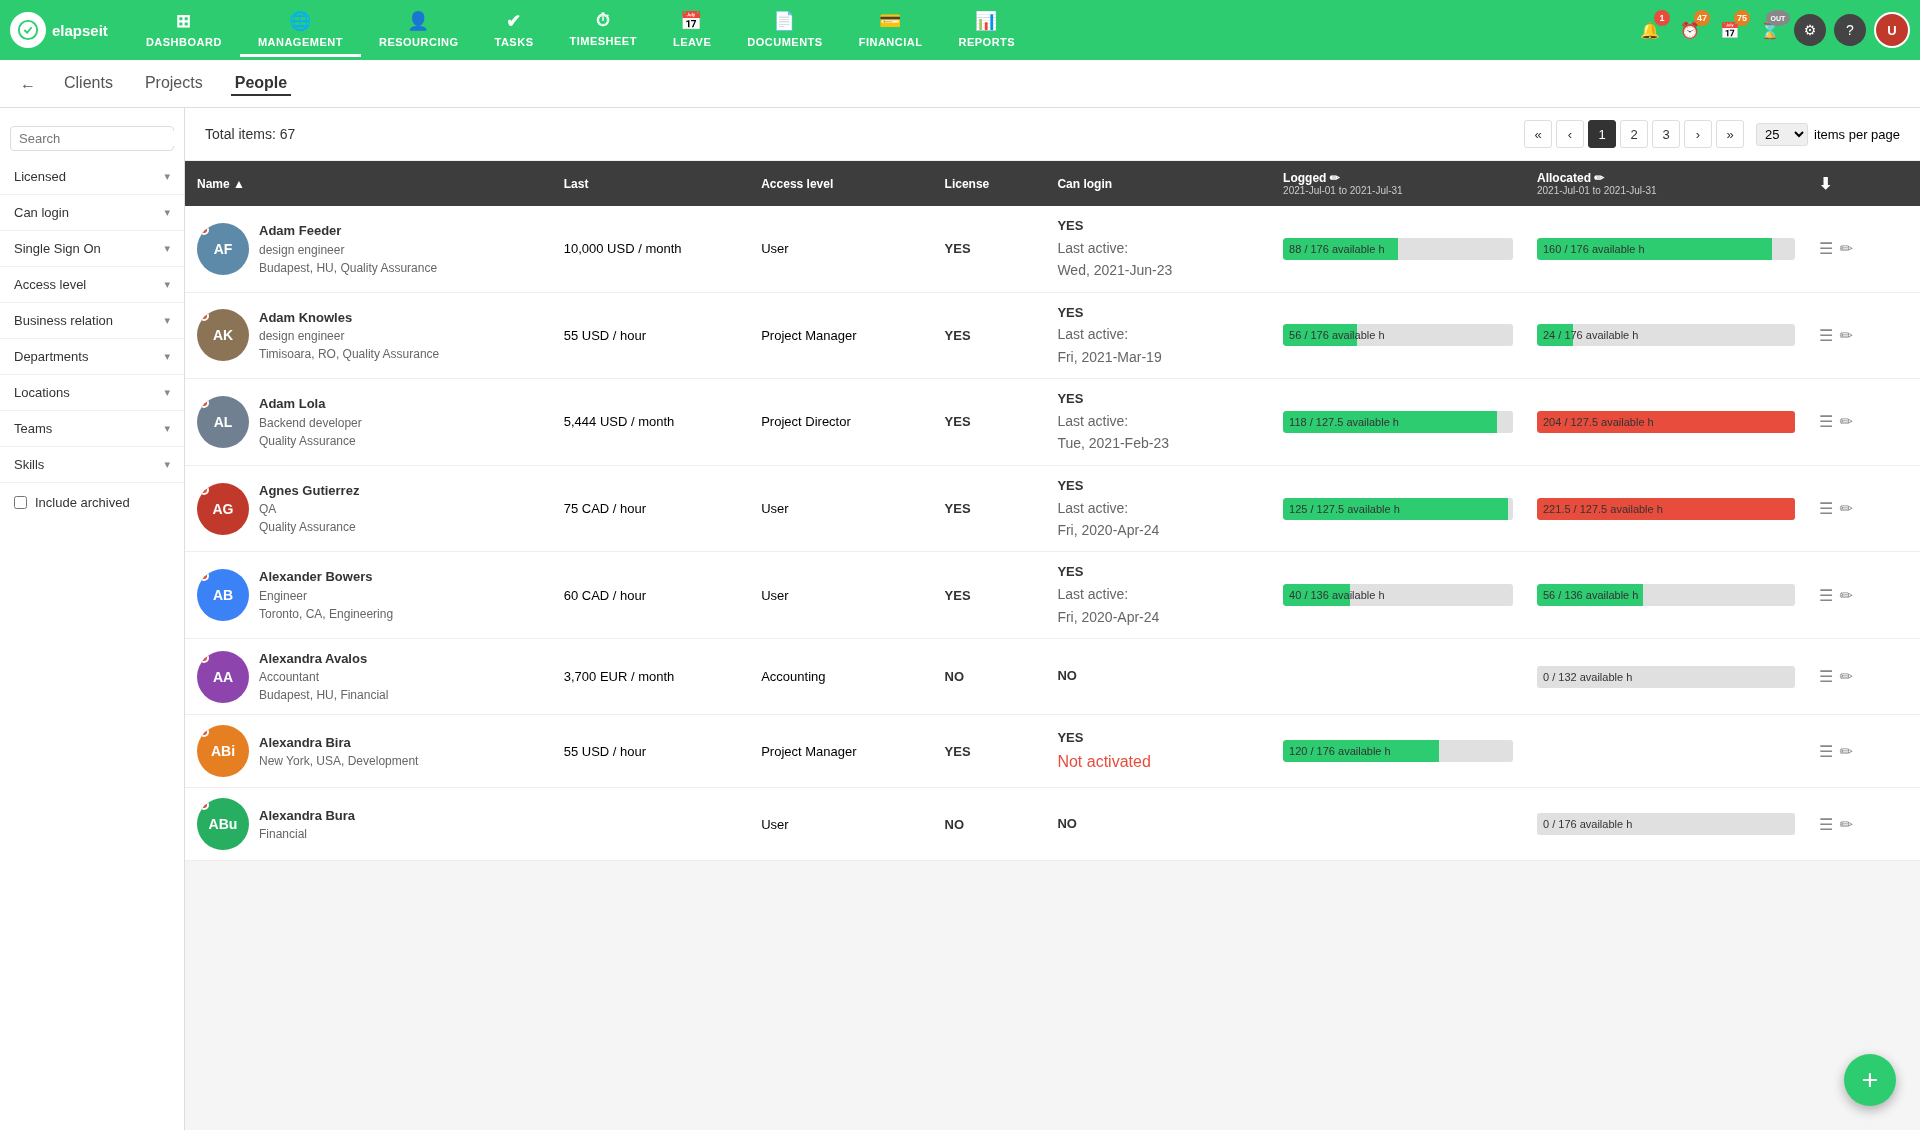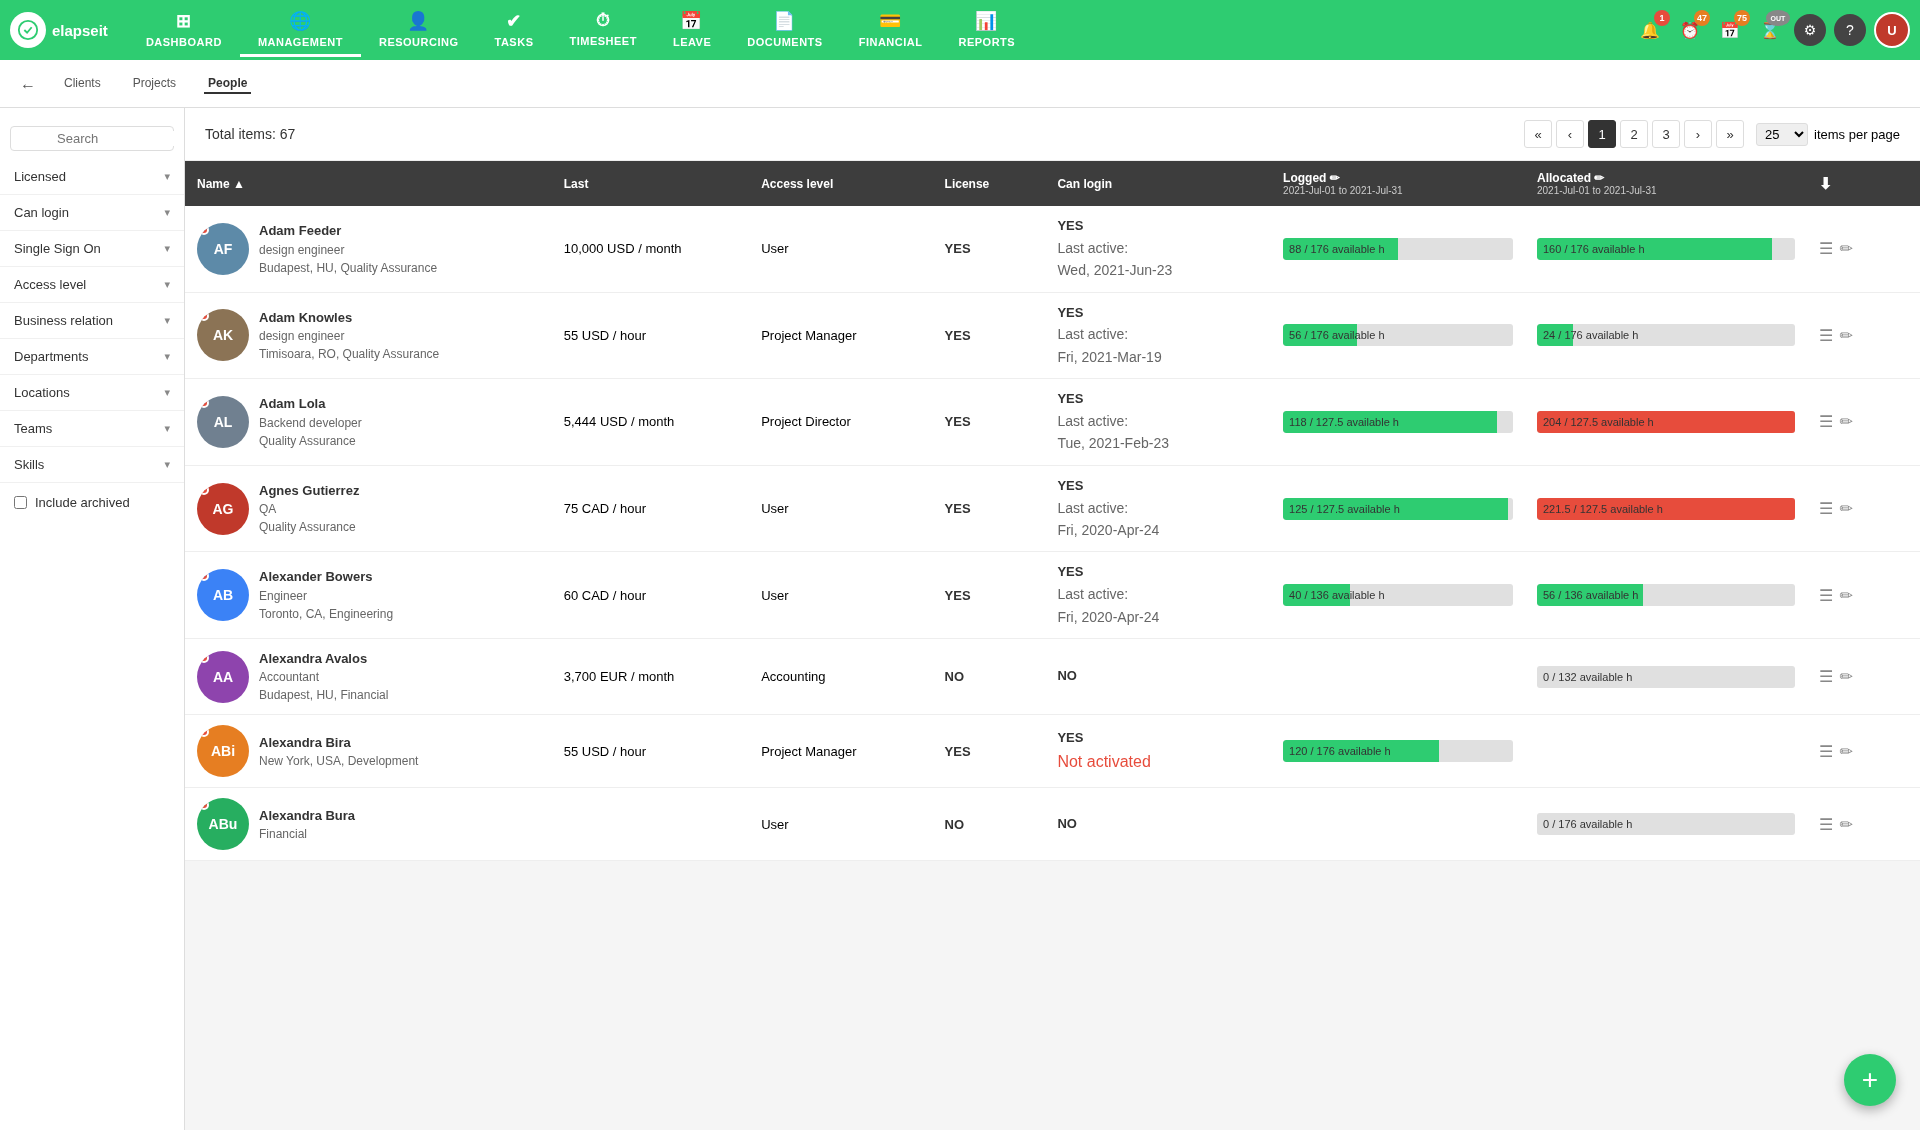--- a/index.html
+++ b/index.html
@@ -104,21 +104,21 @@
       border-bottom: 1px solid #ddd;
       height: 48px;
       gap: 24px;
     }
     .back-btn {
       cursor: pointer;
       color: #555;
       font-size: 16px;
     }
     .sub-nav-item {
-      font-size: 12px;
+      font-size: 16px;
       color: #555;
       cursor: pointer;
       padding: 2px 4px;
       border-bottom: 2px solid transparent;
     }
     .sub-nav-item.active {
       color: #333;
       font-weight: bold;
       border-bottom: 2px solid #333;
     }
@@ -145,21 +145,20 @@
       border: 1px solid #ddd;
       border-radius: 4px;
       padding: 4px 8px;
     }
     .search-box input {
       border: none;
       outline: none;
       flex: 1;
       font-size: 13px;
       color: #333;
-      margin-left: 38px;
     }
     .filter-item {
       display: flex;
       align-items: center;
       justify-content: space-between;
       padding: 10px 14px;
       cursor: pointer;
       color: #333;
       font-size: 13px;
       border-bottom: 1px solid #f0f0f0;

